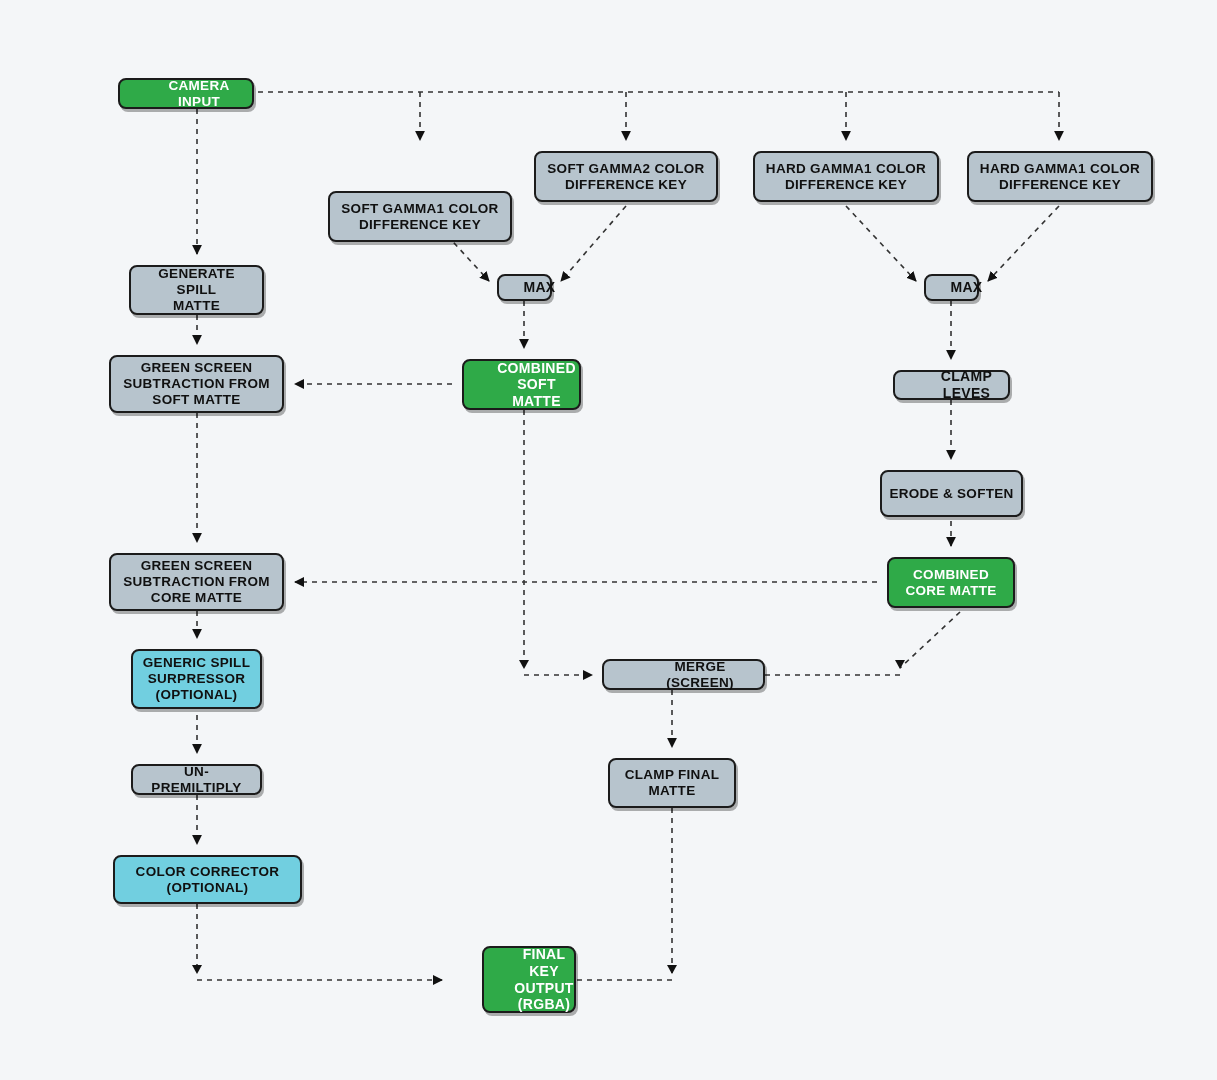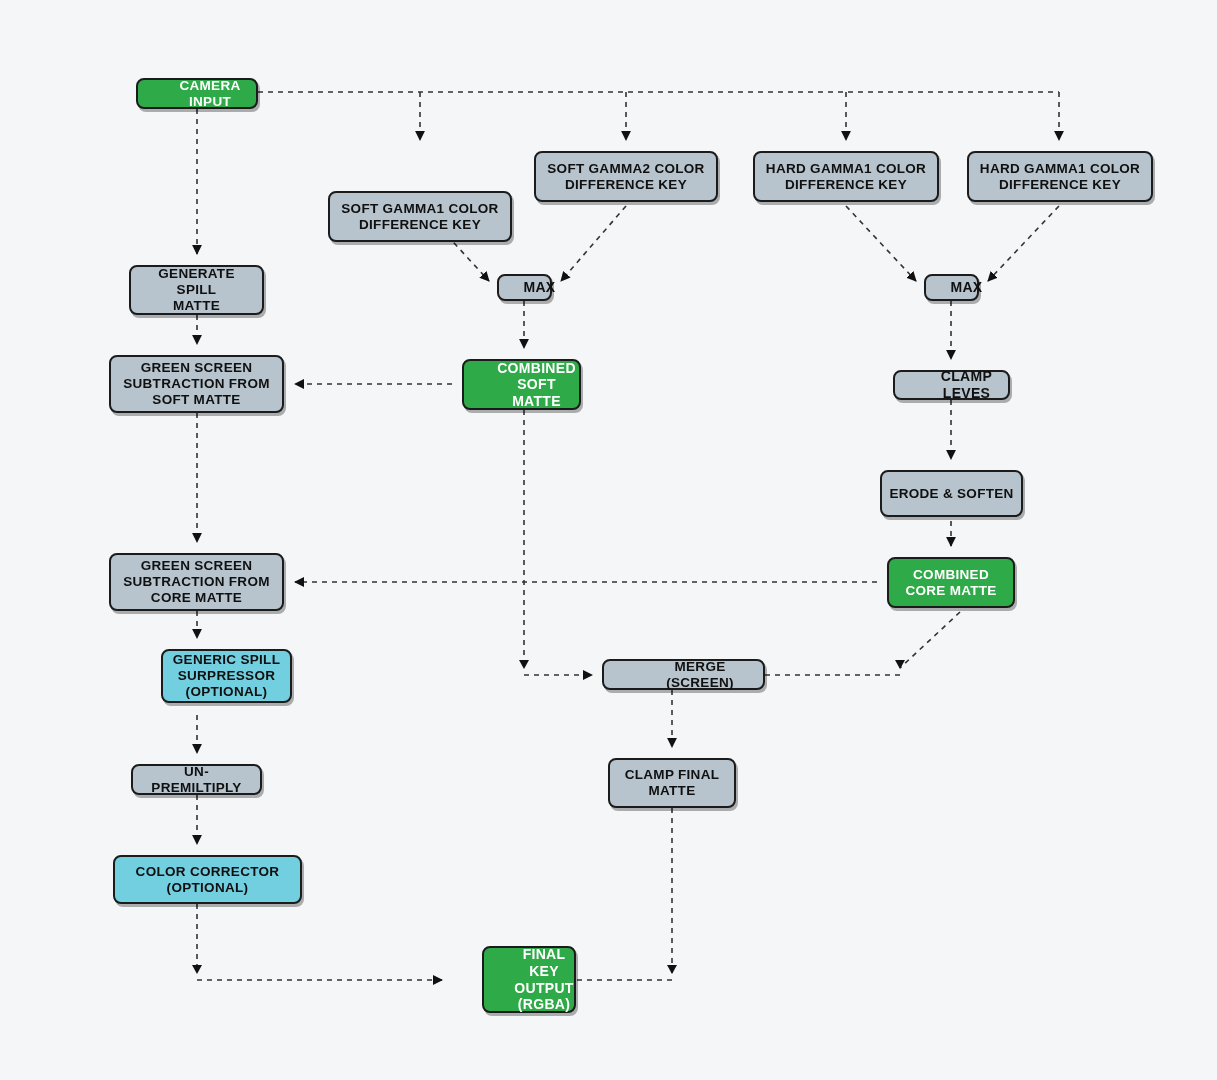--- a/index.html
+++ b/index.html
@@ -88,21 +88,21 @@
       <path d="M672,690 L672,747" marker-end="url(#ah)"></path>
       <path d="M672,808 L672,973" marker-end="url(#ah-down)"></path>
       <path d="M672,980 L562,980" marker-end="url(#ah)"></path>
 
       <path d="M197,904 L197,973" marker-end="url(#ah-down)"></path>
       <path d="M197,980 L442,980" marker-end="url(#ah)"></path>
     </g>
   </svg>
 
   <div id="nodes">
-      <div class="node green fs13" style="left: 136px; top: 78px; width: 122px; height: 31px; padding-left: 32px;">CAMERA INPUT</div>
+      <div class="node green fs13" style="left: 118px; top: 78px; width: 136px; height: 31px; padding-left: 32px;">CAMERA INPUT</div>
       <div class="node gray fs13" style="left: 328px; top: 151px; width: 184px; height: 51px; margin-top: 40px;">SOFT GAMMA1 COLOR
 DIFFERENCE KEY</div>
       <div class="node gray fs13" style="left: 534px; top: 151px; width: 184px; height: 51px;">SOFT GAMMA2 COLOR
 DIFFERENCE KEY</div>
       <div class="node gray fs13" style="left: 753px; top: 151px; width: 186px; height: 51px;">HARD GAMMA1 COLOR
 DIFFERENCE KEY</div>
       <div class="node gray fs13" style="left: 967px; top: 151px; width: 186px; height: 51px;">HARD GAMMA1 COLOR
 DIFFERENCE KEY</div>
       <div class="node gray fs14" style="left: 497px; top: 274px; width: 55px; height: 27px;">MAX</div>
       <div class="node gray fs14" style="left: 924px; top: 274px; width: 55px; height: 27px;">MAX</div>
@@ -113,21 +113,21 @@
 SOFT MATTE</div>
       <div class="node green fs14" style="left: 462px; top: 359px; width: 119px; height: 51px;">COMBINED
 SOFT MATTE</div>
       <div class="node gray fs14" style="left: 893px; top: 370px; width: 117px; height: 30px;">CLAMP LEVES</div>
       <div class="node gray fs13" style="left: 880px; top: 470px; width: 143px; height: 47px;">ERODE &amp; SOFTEN</div>
       <div class="node gray fs13" style="left: 109px; top: 553px; width: 175px; height: 58px;">GREEN SCREEN
 SUBTRACTION FROM
 CORE MATTE</div>
       <div class="node green fs13" style="left: 887px; top: 557px; width: 128px; height: 51px;">COMBINED
 CORE MATTE</div>
-      <div class="node cyan fs13" style="left: 131px; top: 649px; width: 131px; height: 54px; margin-left: 30px;">GENERIC SPILL
+      <div class="node cyan fs13" style="left: 131px; top: 649px; width: 131px; height: 60px;">GENERIC SPILL
 SURPRESSOR
 (OPTIONAL)</div>
       <div class="node gray fs13" style="left: 602px; top: 659px; width: 163px; height: 31px; padding-left: 39px;">MERGE (SCREEN)</div>
       <div class="node gray fs13" style="left: 608px; top: 758px; width: 128px; height: 50px;">CLAMP FINAL
 MATTE</div>
       <div class="node gray fs13" style="left: 131px; top: 764px; width: 131px; height: 31px;">UN-PREMILTIPLY</div>
       <div class="node cyan fs13" style="left: 113px; top: 855px; width: 189px; height: 49px;">COLOR CORRECTOR
 (OPTIONAL)</div>
       <div class="node green fs14" style="left: 453px; top: 946px; width: 94px; height: 67px; margin-left: 29px;">FINAL KEY
 OUTPUT

